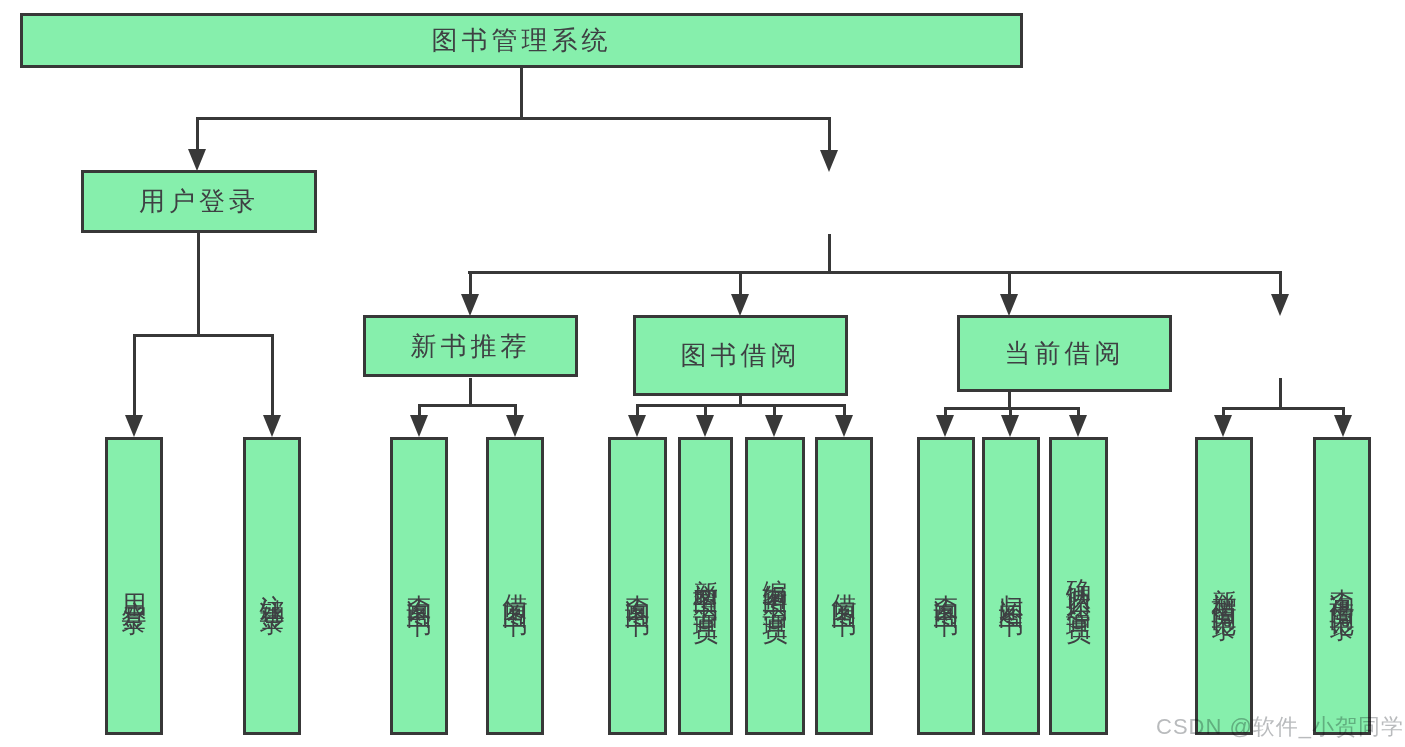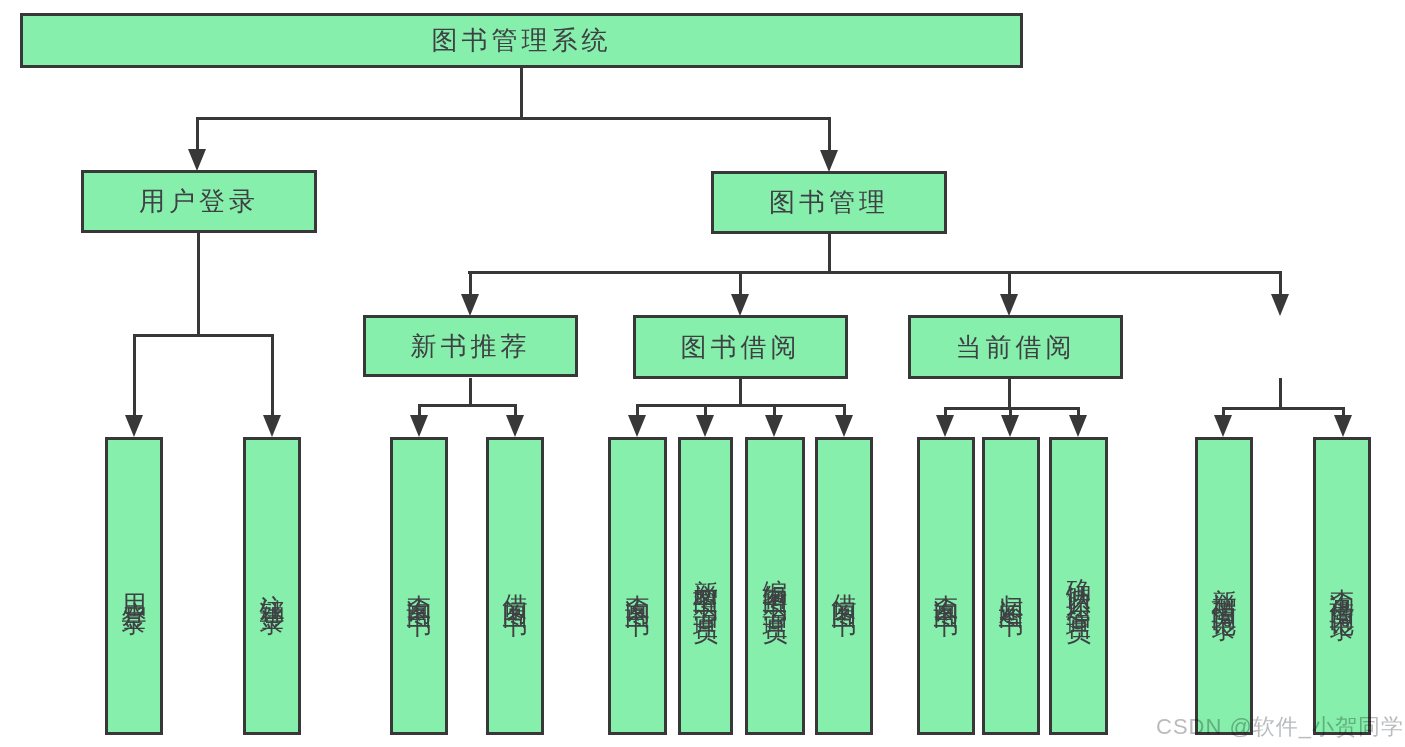--- a/index.html
+++ b/index.html
@@ -126,31 +126,28 @@
   <div class="vline" style="left:1342px;top:407px;height:9px"></div>
   <div class="arrow" style="left:1334px;top:415px"></div>
 
   <div class="node h" style="left:20px;top:13px;width:1003px;height:55px">
     <span>图书管理系统</span>
   </div>
 
   <div class="node h" style="left:81px;top:170px;width:236px;height:63px">
     <span>用户登录</span>
   </div>
-  <div class="node h" style="left:711px;top:171px;width:236px;height:63px">
-    <span>图书管理</span>
-  </div>
 
   <div class="node h" style="left:363px;top:315px;width:215px;height:62px">
     <span>新书推荐</span>
   </div>
-  <div class="node h" style="left:633px;top:315px;width:215px;height:64px">
+  <div class="node h" style="left:633px;top:315px;width:215px;height:81px">
     <span>图书借阅</span>
   </div>
-  <div class="node h" style="left:908px;top:315px;width:215px;height:64px">
+  <div class="node h" style="left:957px;top:315px;width:215px;height:77px">
     <span>当前借阅</span>
   </div>
 
   <div class="node v" style="left:105px;top:437px;width:58px;height:298px">
     <span>用户登录</span>
   </div>
   <div class="node v" style="left:243px;top:437px;width:58px;height:298px">
     <span>注销登录</span>
   </div>
 

